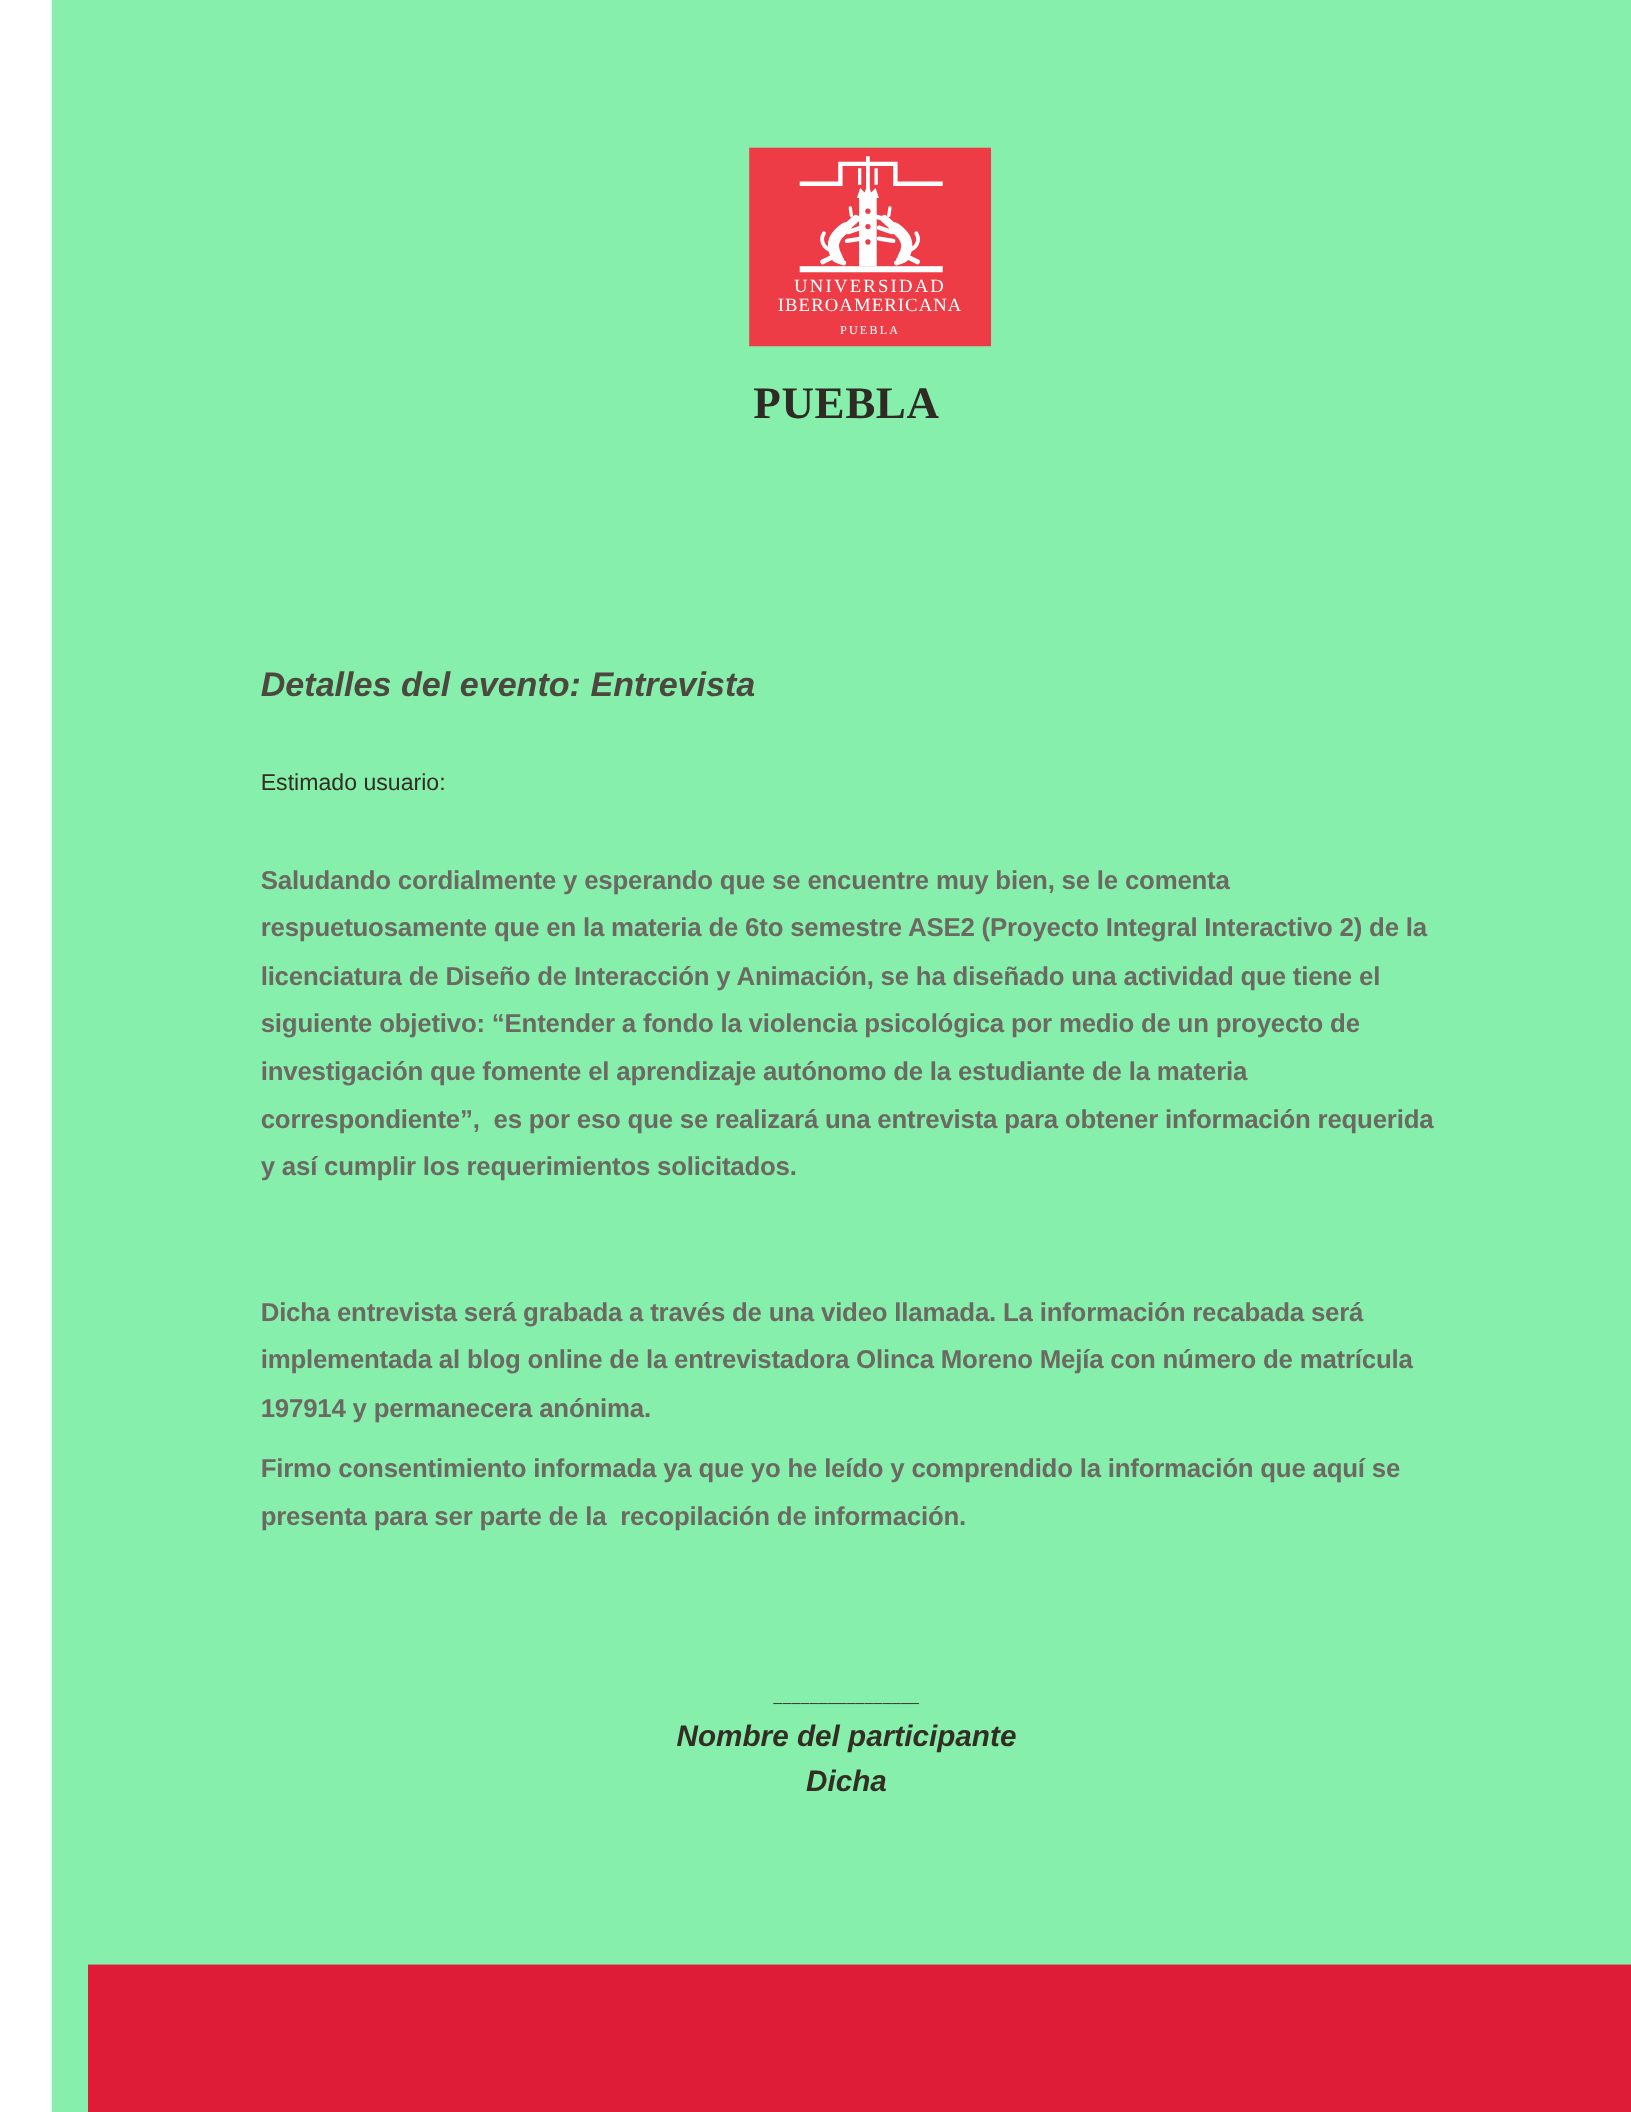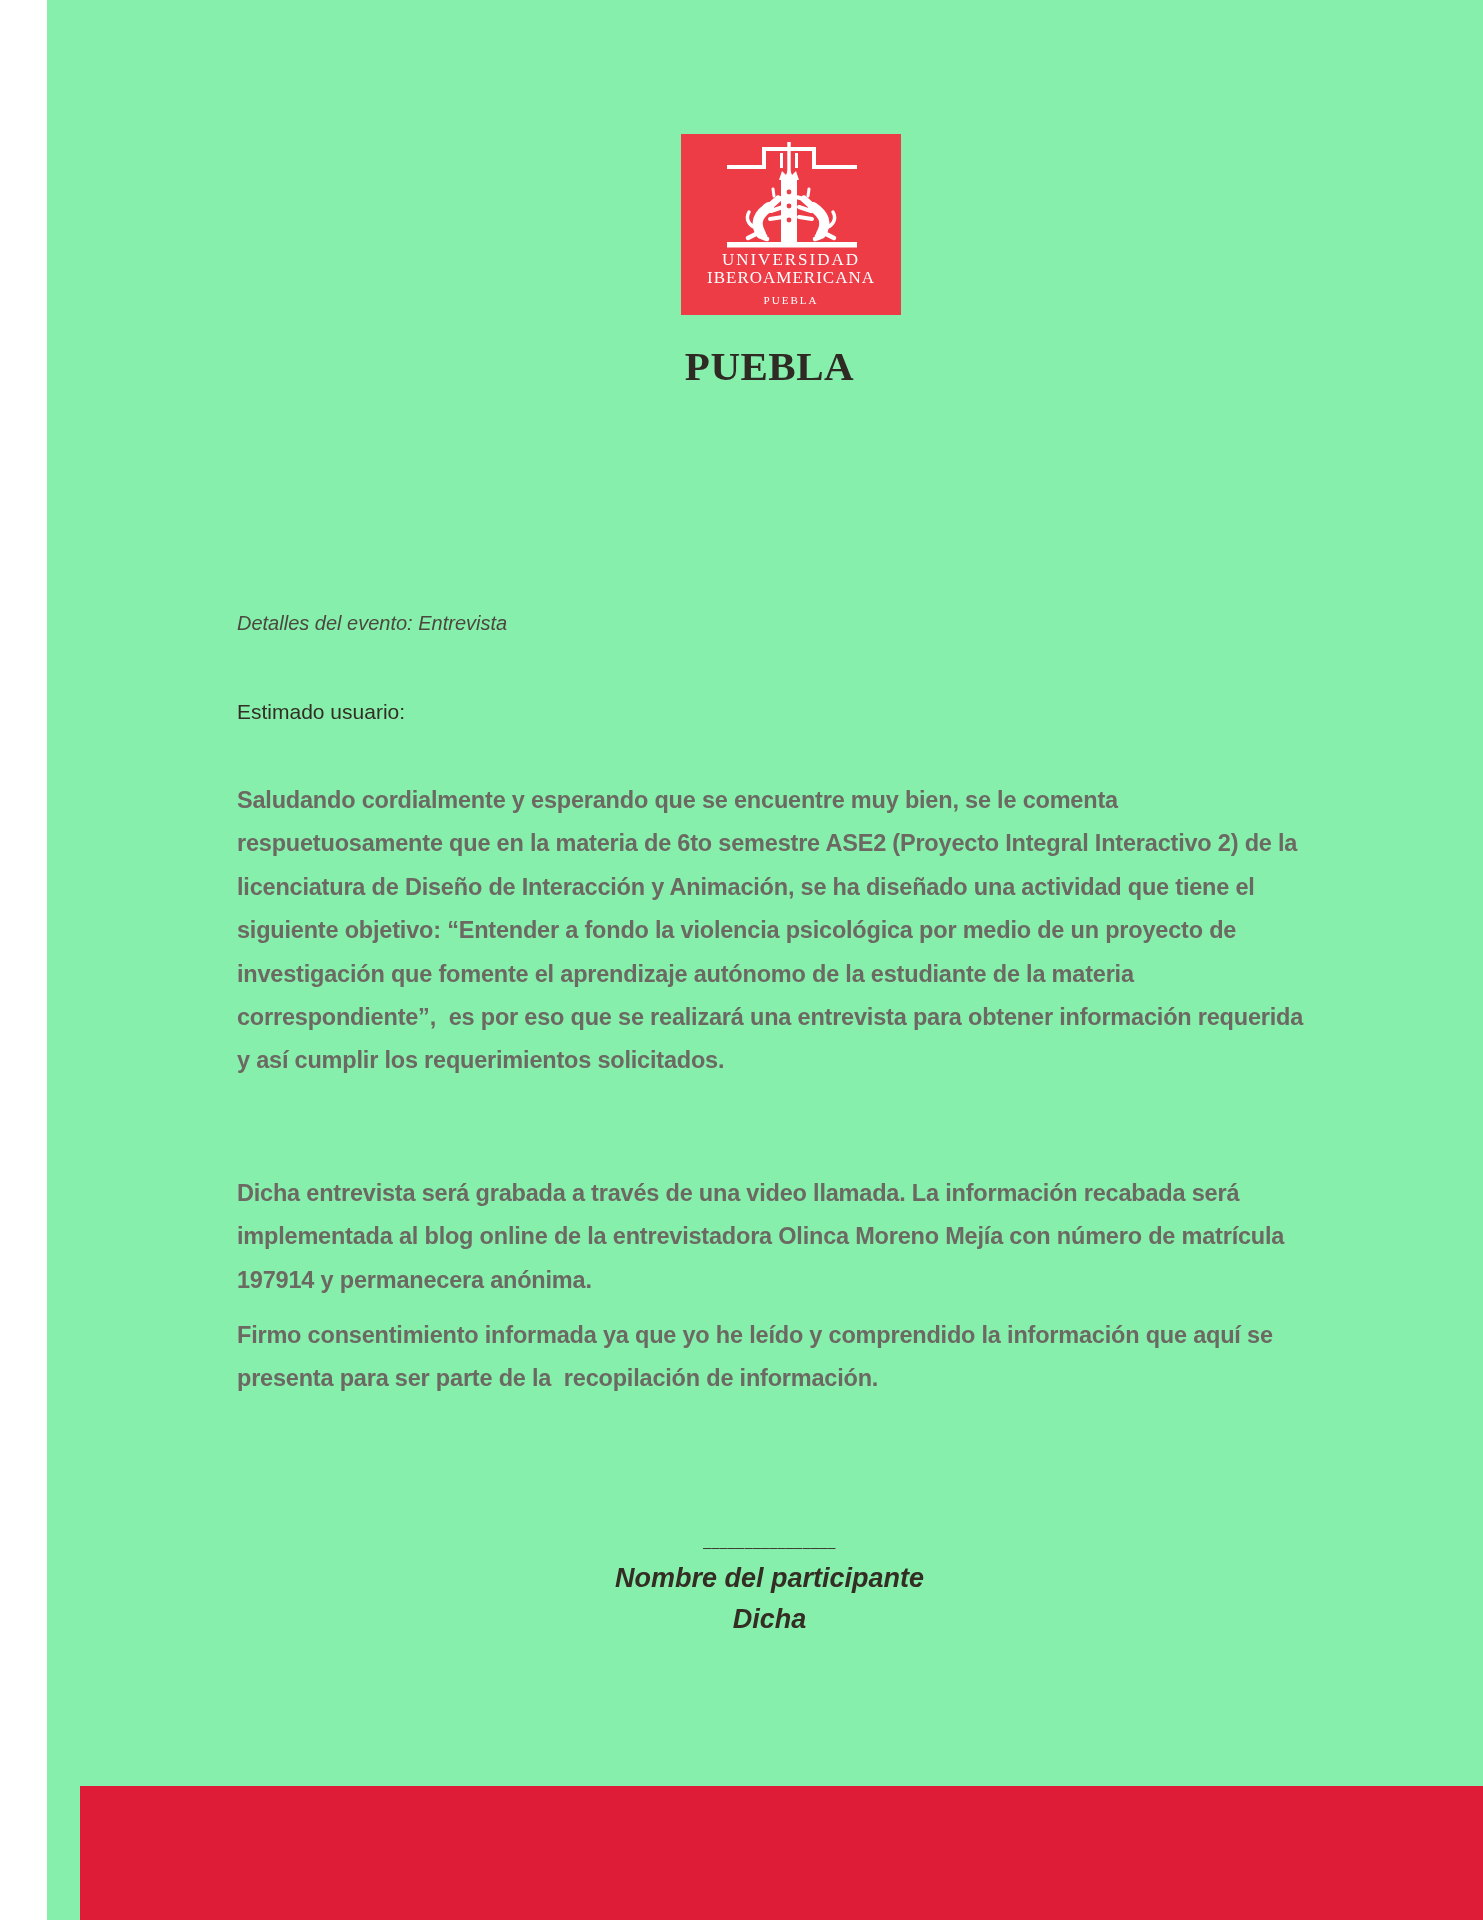--- a/index.html
+++ b/index.html
@@ -20,21 +20,21 @@
     font-family:"Liberation Serif", serif; font-weight:700; font-size:41px;
     line-height:49px; letter-spacing:0.5px; color:var(--title-text, #2F2A24);
   }
   .form-title {
     position:absolute; left:190px; top:538px; margin:0;
     font-family:"Liberation Serif", serif; font-weight:400; font-size:40px;
     line-height:46px; letter-spacing:1.5px; color:var(--heading-text, #3A342B);
   }
   .subtitle {
     position:absolute; left:190px; top:607px; font-style:italic;
-    font-size:20px; line-height:32px; color:var(--subtitle-text, #4C473F);
+    font-size:31px; line-height:32px; color:var(--subtitle-text, #4C473F);font-weight:bold;
   }
   .salutation {
     position:absolute; left:190px; top:695px; font-weight:400;
     font-size:21px; line-height:34px; color:var(--dark-text, #332D24);
   }
   .body-par {
     position:absolute; left:190px; margin:0;
     font-size:23.5px; line-height:43.4px; letter-spacing:-0.2px;
     color:var(--body-text, #6C6862); white-space:pre;font-weight:bold;
   }

